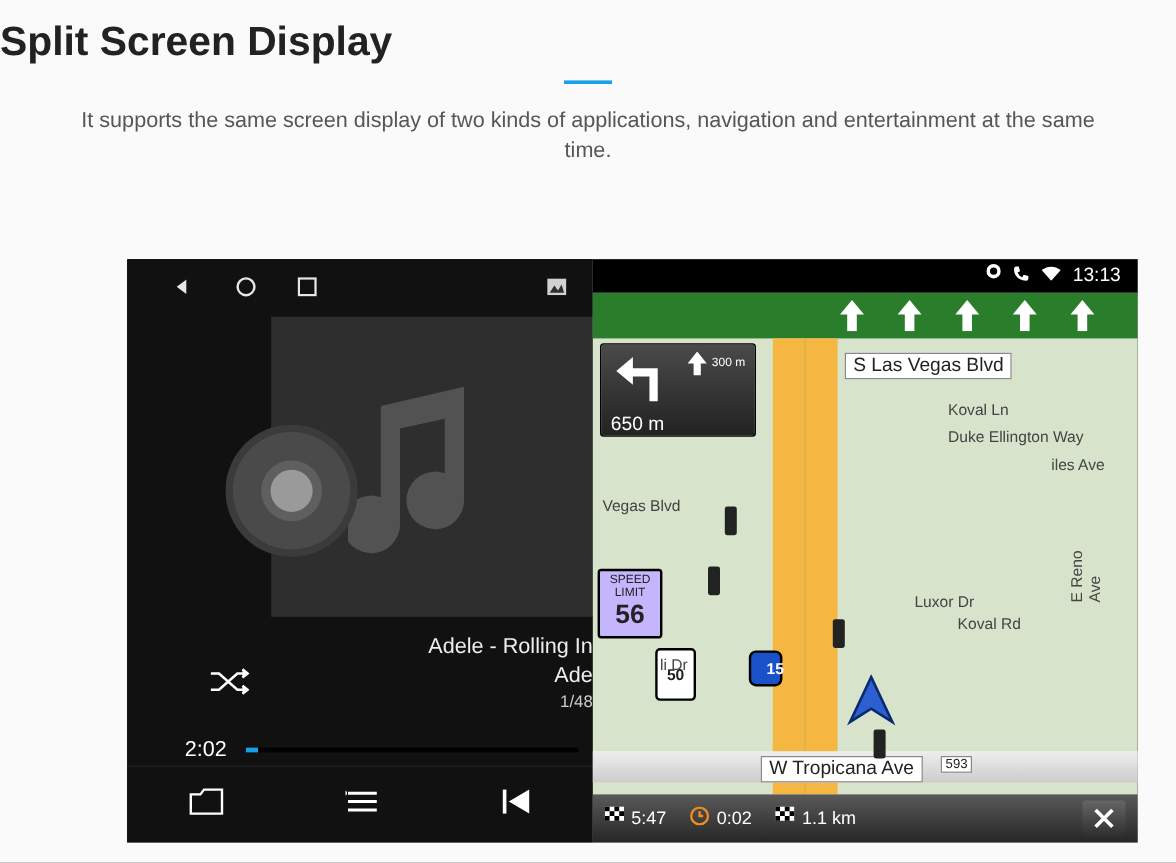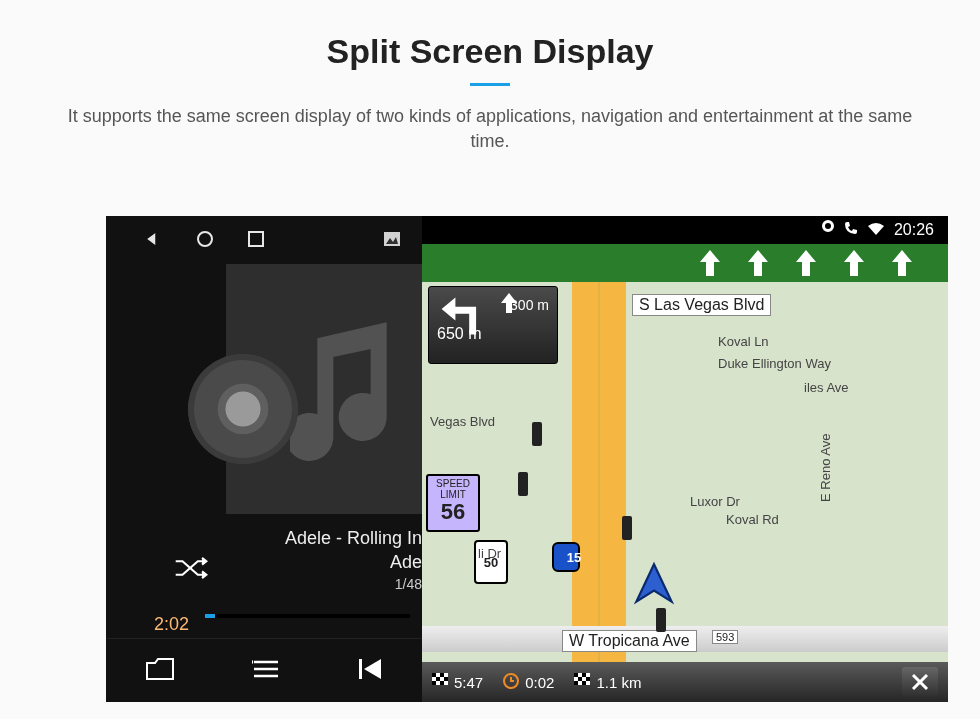--- a/index.html
+++ b/index.html
@@ -5,25 +5,24 @@
   * { box-sizing: border-box; margin: 0; padding: 0; }
   body {
     width: 980px;
     height: 719px;
     background: #fafafa;
     font-family: Arial, Helvetica, sans-serif;
     overflow: hidden;
     position: relative;
   }
   .page-title {
-    text-align: center;
     font-size: 34px;
     font-weight: 700;
     color: #222;
-    margin-top: 32px;
+    margin-top: 16px;
   }
   .title-underline {
     width: 40px;
     height: 3px;
     background: #1aa0e6;
     margin: 12px auto 0;
   }
   .subtitle {
     text-align: center;
     font-size: 18px;
@@ -36,21 +35,21 @@
     position: absolute;
     left: 106px;
     top: 216px;
     width: 842px;
     height: 486px;
     background: #000;
     display: flex;
   }
   
   .player {
-    width: 316px;
+    width: 388px;
     height: 100%;
     background: #111;
     color: #fff;
     position: relative;
     padding-left: 16px;
   }
   .android-nav {
     display: flex;
     align-items: center;
     gap: 34px;
@@ -96,22 +95,23 @@
     position: absolute;
     left: 68px;
     top: 340px;
   }
   .time-row {
     position: absolute;
     left: 48px;
     right: 12px;
     top: 398px;
     display: flex;
+    align-items: center;
     gap: 16px;
-    color: #fdba74;
+    color: #ffffff;
     font-size: 18px;
   }
   .progress {
     flex: 1;
     height: 4px;
     background: #000;
     position: relative;
   }
   .progress .fill {
     position: absolute;
@@ -169,22 +169,22 @@
     height: 78px;
     background: linear-gradient(#4a4a4a,#222);
     border: 1px solid #000;
     border-radius: 3px;
     color: #fff;
     display: flex;
     align-items: flex-start;
     padding: 6px 8px;
     gap: 6px;
   }
-  .turn-box .dist1 { font-size: 14px; position:absolute; right:8px; top:10px; }
-  .turn-box .dist2 { font-size: 16px; position:absolute; left:8px; bottom:20px;text-align:right; }
+  .turn-box .dist1 { font-size: 10px; position:absolute; right:8px; top:10px; }
+  .turn-box .dist2 { font-size: 16px; position:absolute; left:8px; bottom:0;text-align:right; }
   .map-label {
     position: absolute;
     background: #fff;
     border: 1px solid #888;
     padding: 1px 6px;
     font-size: 16px;
     white-space: nowrap;
   }
   .controls-row {
     position: absolute;
@@ -362,21 +362,21 @@
       <span>
         <svg width="14" height="14" fill="#fff">
             <path d="M3 1 Q1 1 1 3 Q1 12 11 13 Q13 13 13 11 L13 9 L9 8 L8 10 Q5 9 4 6 L6 5 L5 1 Z"></path>
           </svg>
       </span>
       <span>
         <svg width="16" height="12" fill="#fff">
             <path d="M0 3 Q8 -3 16 3 L8 12 Z"></path>
           </svg>
       </span>
-      <span>20:26</span>
+      <span>13:13</span>
     </div>
 
     <div class="lanes">
       <svg class="lane-arrow" viewBox="0 0 20 26" fill="#fff">
           <polygon points="10,0 20,12 14,12 14,26 6,26 6,12 0,12"></polygon>
         </svg>
       <svg class="lane-arrow" viewBox="0 0 20 26" fill="#fff">
           <polygon points="10,0 20,12 14,12 14,26 6,26 6,12 0,12"></polygon>
         </svg>
       <svg class="lane-arrow" viewBox="0 0 20 26" fill="#fff">

